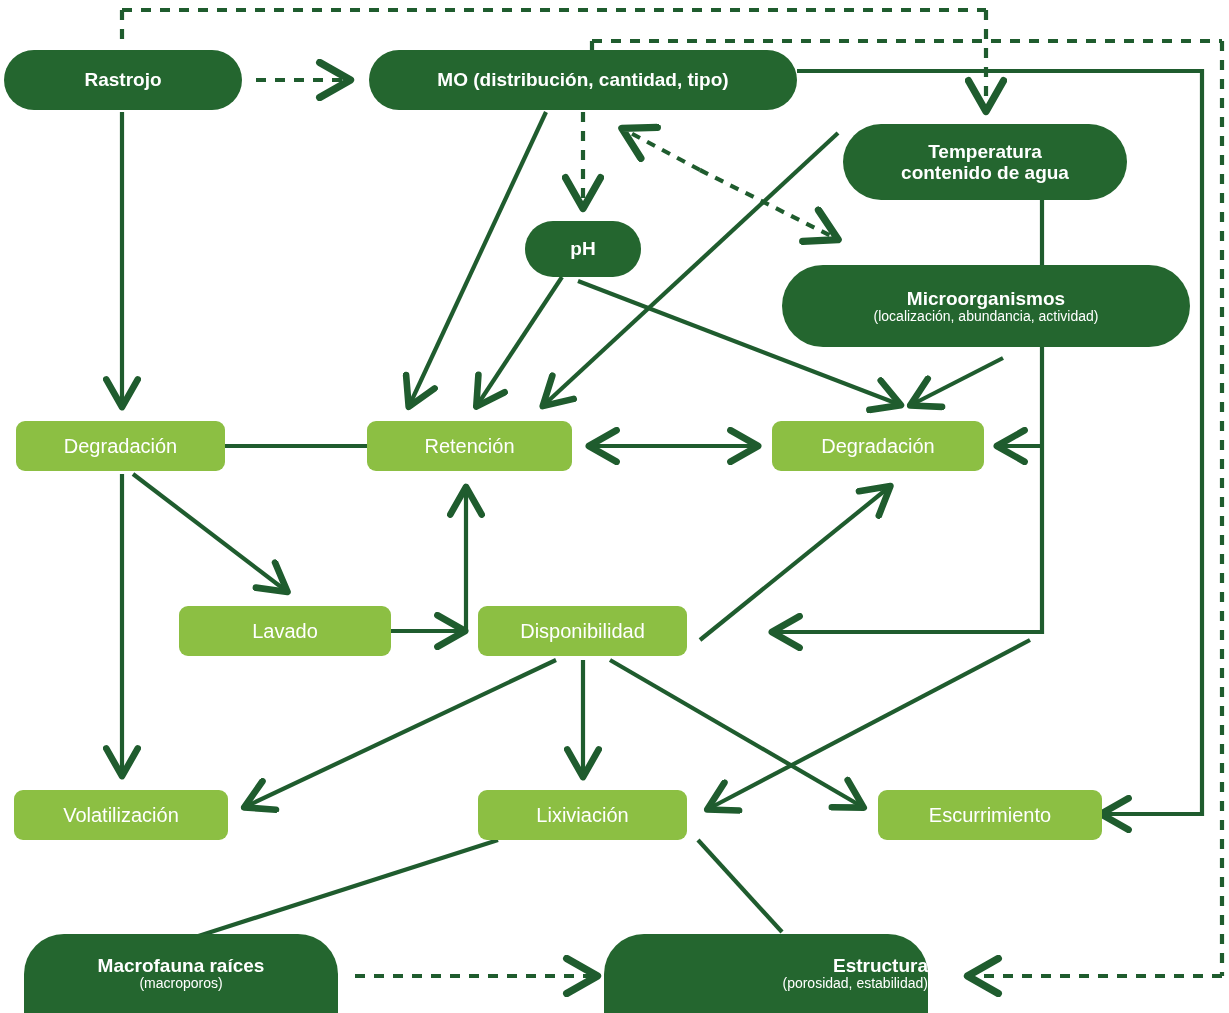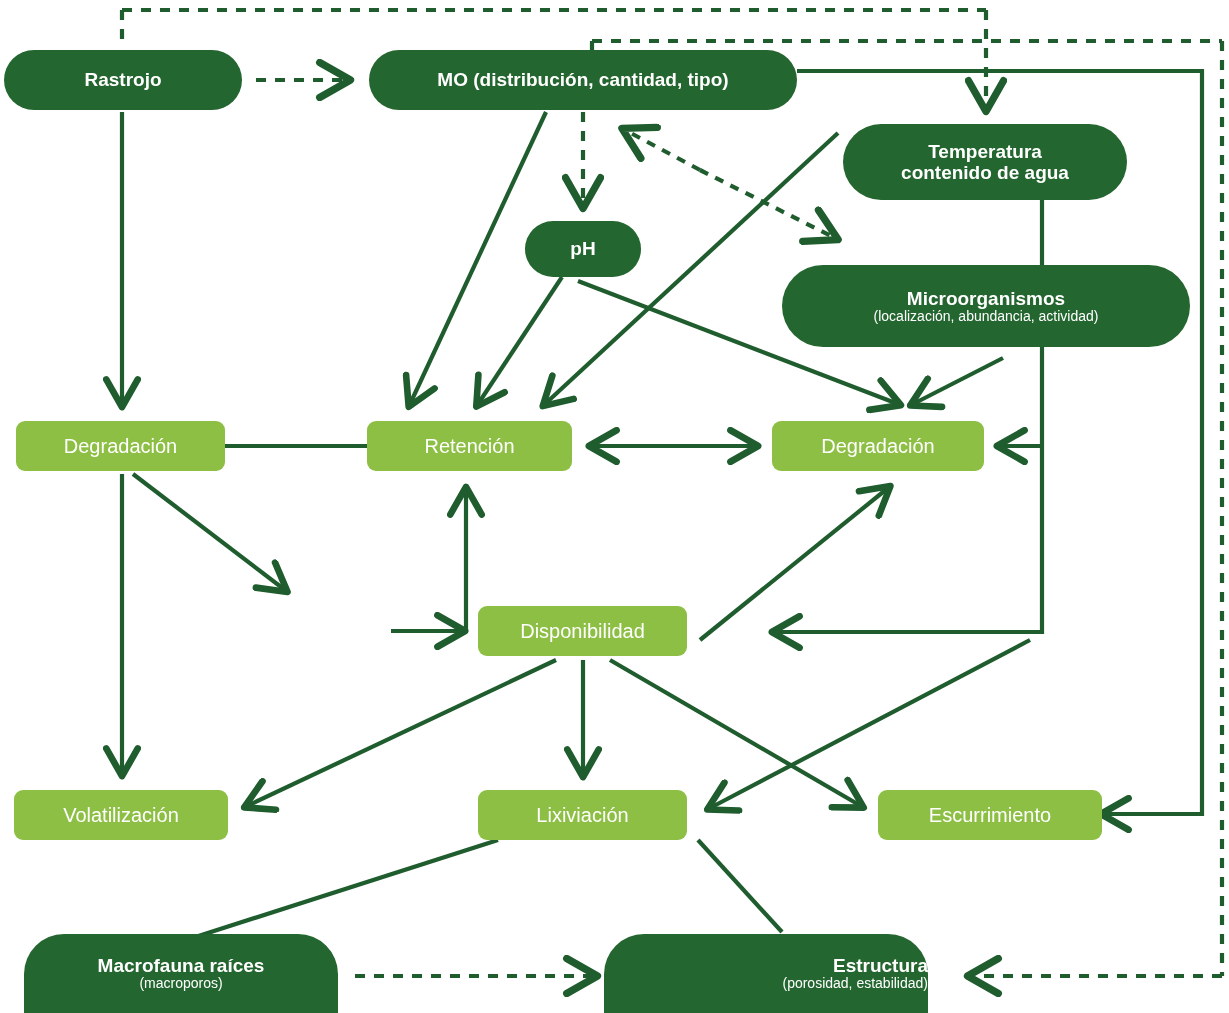--- a/index.html
+++ b/index.html
@@ -133,20 +133,23 @@
   </div>
 
   <div class="node-label light" style="left:367px;top:421px;width:205px;height:50px;background:#8cbf43;border-radius:9px;">
     <span class="t-main">Retención</span>
   </div>
 
   <div class="node-label light" style="left:772px;top:421px;width:212px;height:50px;background:#8cbf43;border-radius:9px;">
     <span class="t-main">Degradación</span>
   </div>
 
+  <div class="node-label light" style="left:179px;top:606px;width:212px;height:50px;background:#8cbf43;border-radius:9px;">
+    <span class="t-main">Lavado</span>
+  </div>
 
   <div class="node-label light" style="left:478px;top:606px;width:209px;height:50px;background:#8cbf43;border-radius:9px;">
     <span class="t-main">Disponibilidad</span>
   </div>
 
   <div class="node-label light" style="left:14px;top:790px;width:214px;height:50px;background:#8cbf43;border-radius:9px;">
     <span class="t-main">Volatilización</span>
   </div>
 
   <div class="node-label light" style="left:478px;top:790px;width:209px;height:50px;background:#8cbf43;border-radius:9px;">

